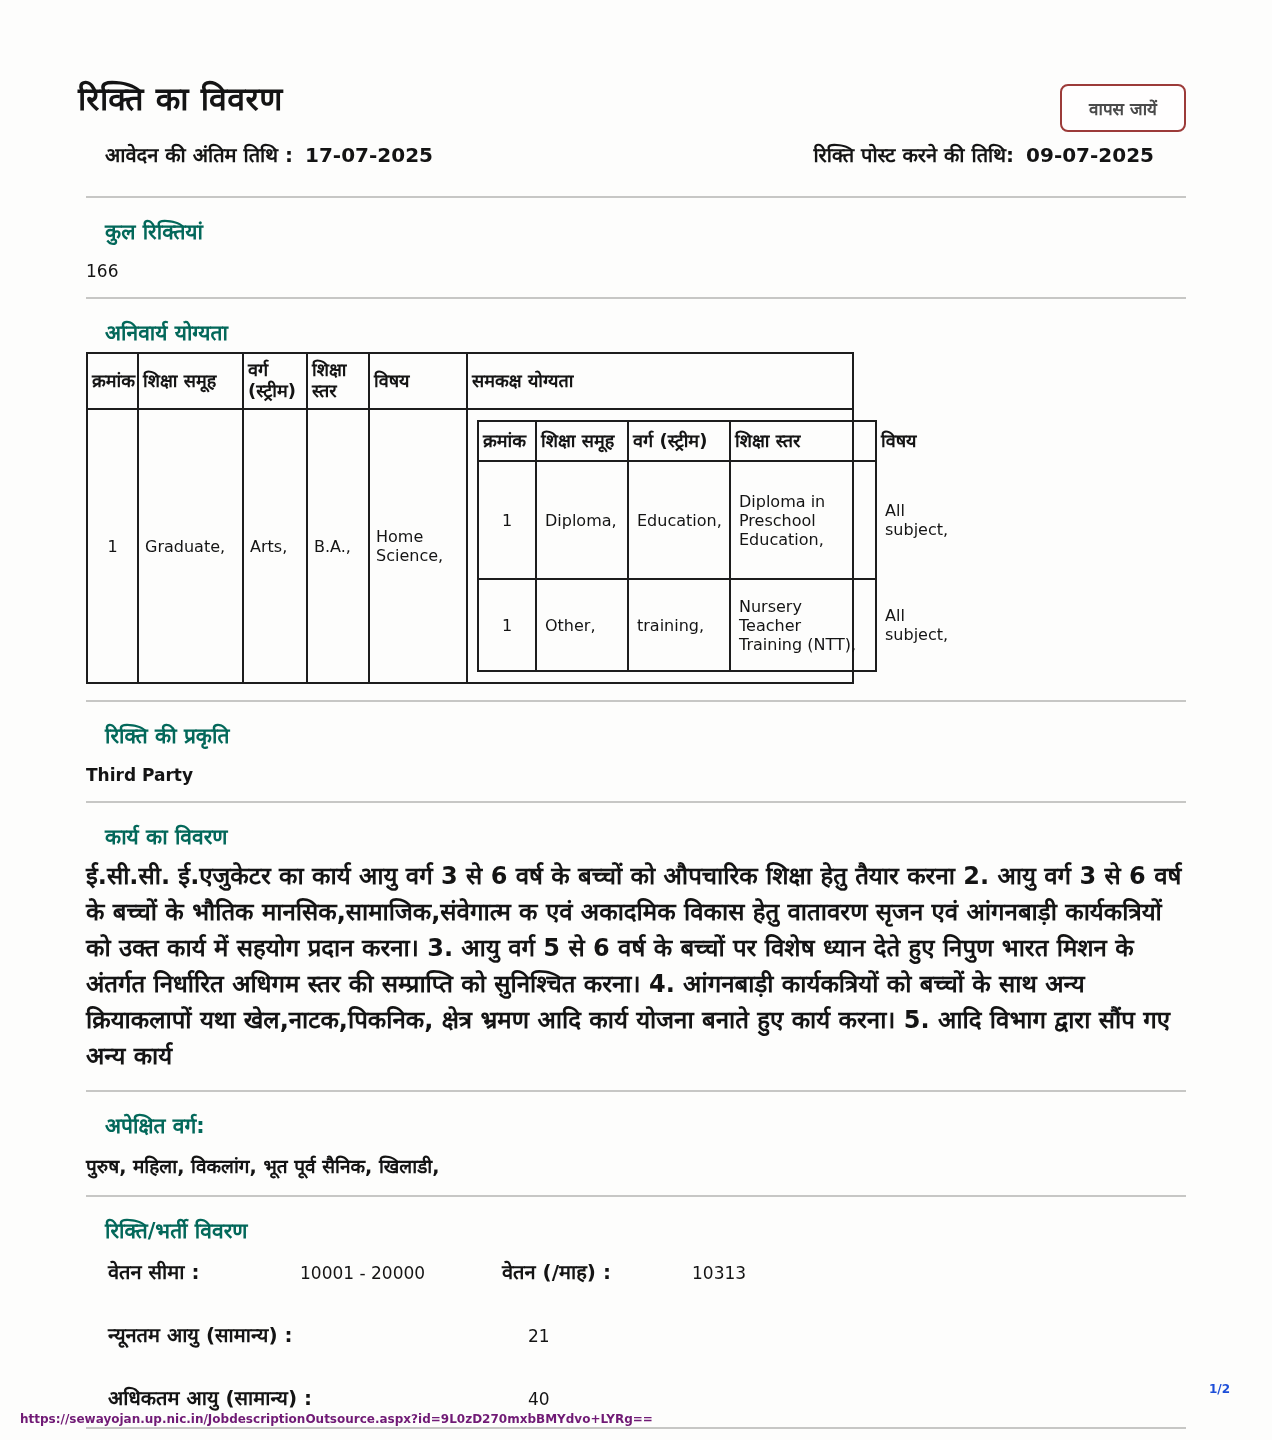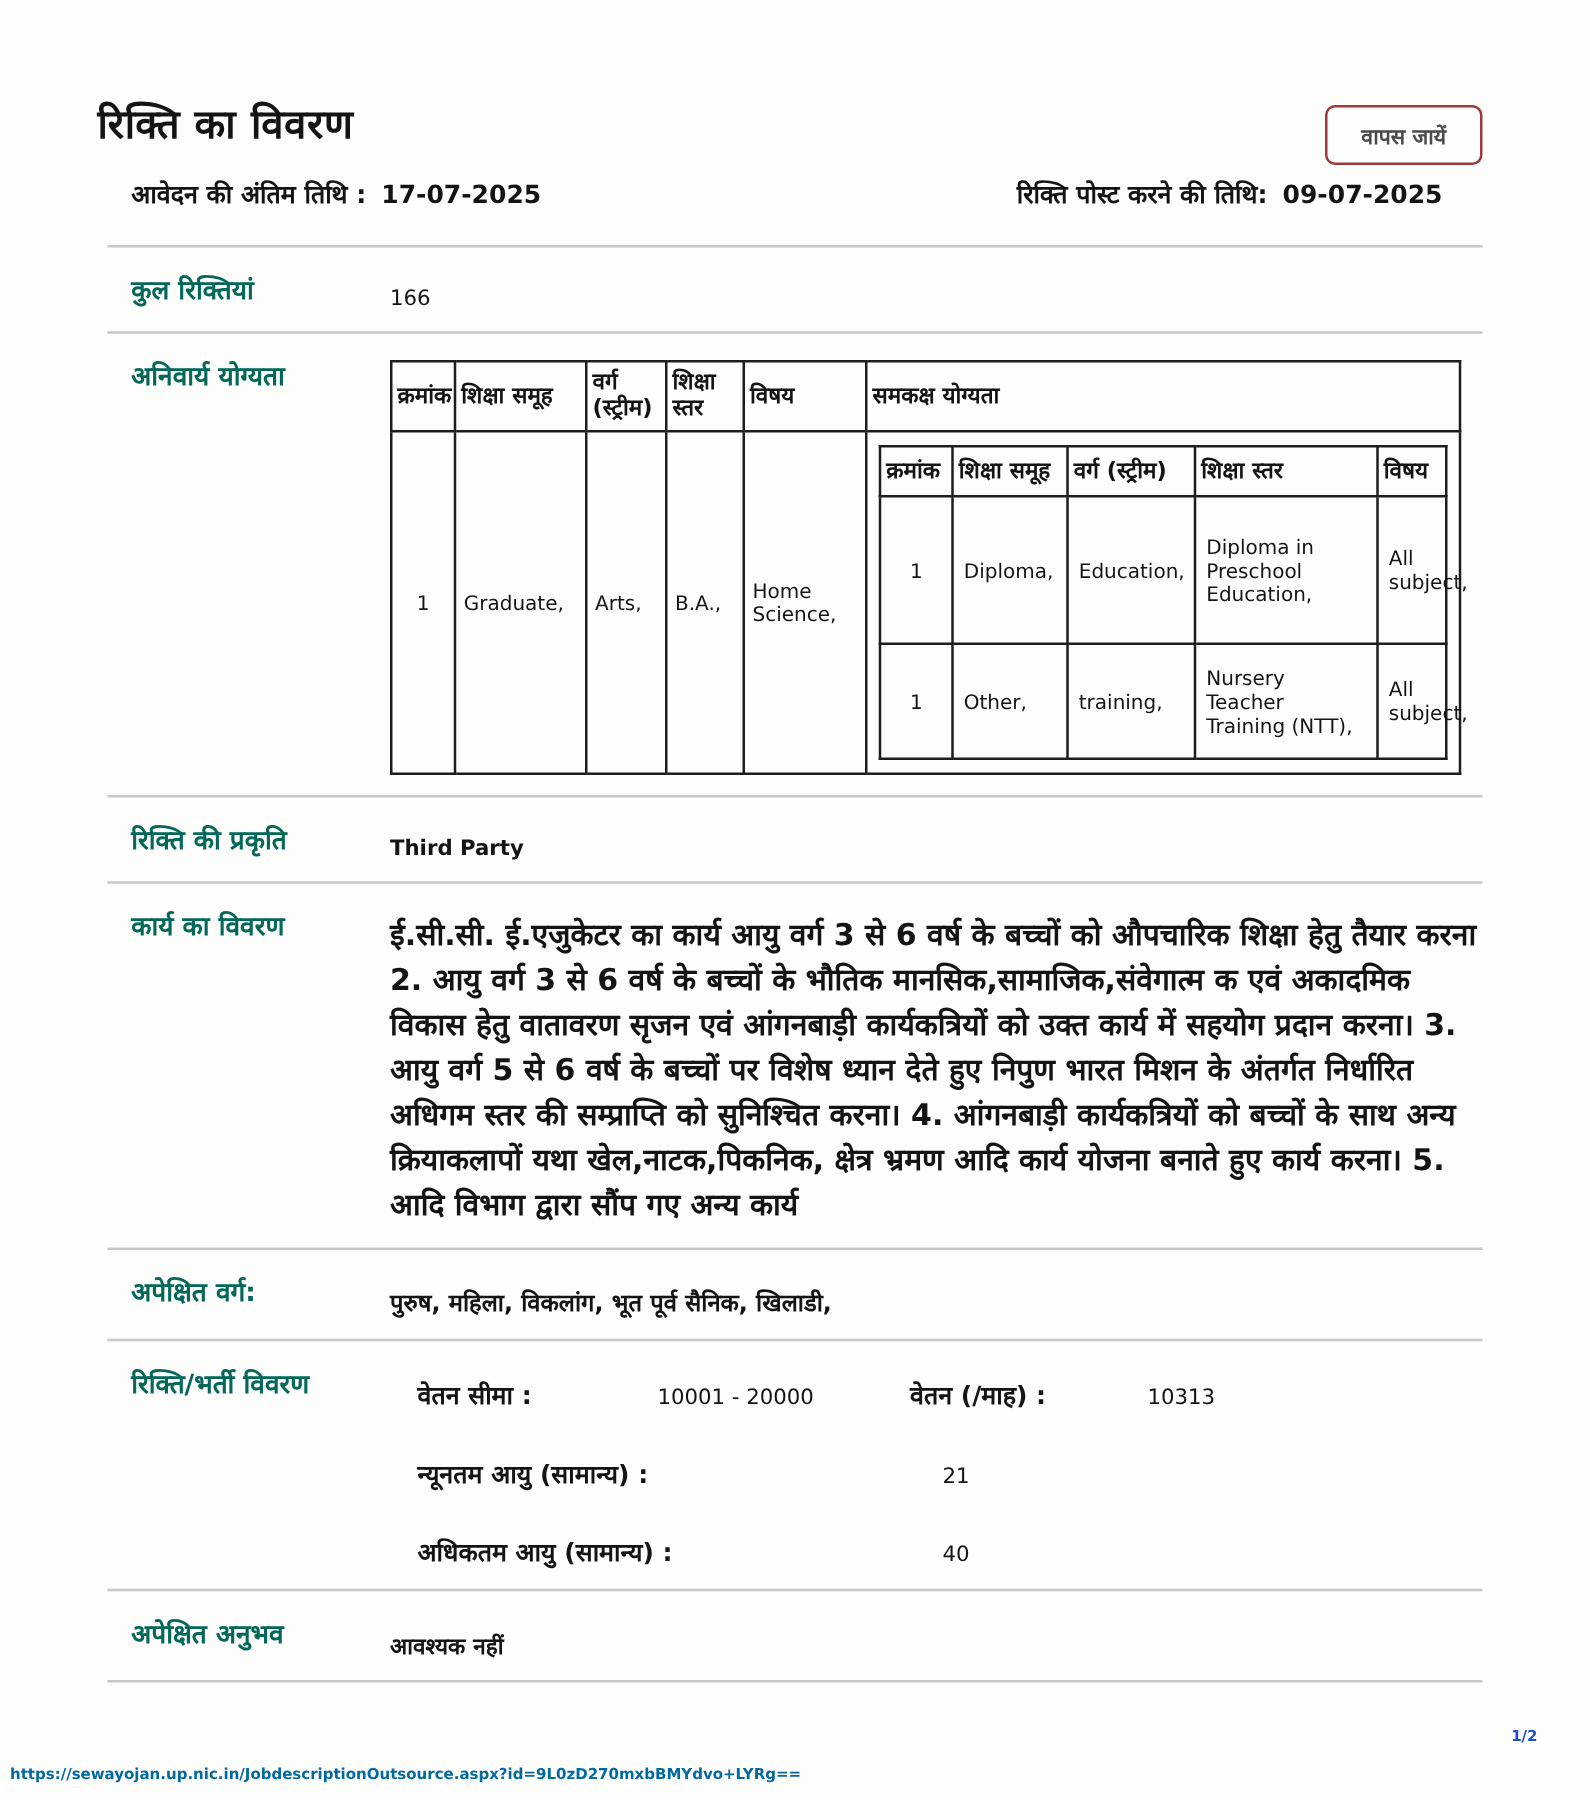--- a/index.html
+++ b/index.html
@@ -49,35 +49,35 @@
   }
   .dates-row .pair .lbl { margin-right: 12px; }
   .date-right { margin-left: auto; margin-right: 118px; }
   .hr {
     border: none;
     border-top: 2px solid #c7c7c5;
     margin: 0 86px;
     height: 0;
   }
   .first-hr { margin-top: 28px; }
-  .section { display: flex; margin: 0 86px; padding: 15px 0 16px 0; }
+  .section { display: flex; margin: 0 86px; padding: 15px 0 16px 0; flex-direction: column; }
   .sec-label {
     width: 226px;
     flex-shrink: 0;
     padding-left: 19px;
     padding-top: 4px;
     color: #03685a;
     font-size: 21px;
     font-weight: 700;
   }
   .sec-content { flex: 1; padding-top: 6px; }
   .plain-val { font-size: 17px; font-weight: 400; padding-top: 10px; }
   .third-party { font-size: 17px; font-weight: 600; padding-top: 10px; }
   
-  .qual-table { border-collapse: collapse; width: 857px; table-layout: fixed; }
+  .qual-table { border-collapse: collapse; width: 768px; table-layout: fixed; }
   .qual-table th, .qual-table td { border: 2px solid #1d1d1d; }
   .qual-table th {
     font-size: 18px; font-weight: 700; text-align: left;
     padding: 3px 4px; height: 56px; vertical-align: middle; line-height: 1.15;
   }
   .qual-table td { font-size: 16px; font-weight: 400; padding: 4px 6px; }
   .outer-body-row td { height: 262px; vertical-align: middle; }
   .cell-center { text-align: center; }
   .eq-cell { vertical-align: top !important; padding: 10px 9px !important; }
   .eq-table { border-collapse: collapse; width: 100%; table-layout: fixed; }
@@ -103,25 +103,25 @@
   .recruit-row { margin-bottom: 36px; font-size: 20px; }
   .recruit-row:last-child { margin-bottom: 0; }
   .r-lbl { display: inline-block; font-weight: 700; }
   .r-val { display: inline-block; font-weight: 400; font-size: 17px; }
   .w-salary-lbl { width: 192px; }
   .w-salary-val { width: 202px; }
   .w-month-lbl { width: 190px; }
   .w-age-lbl { width: 420px; }
   .footer-url {
     position: absolute;
-    left: 8px;
+    left: 20px;
     bottom: 14px;
     font-size: 12px;
     font-weight: 600;
-    color: #0369a1;
+    color: #701a75;
   }
   .page-num {
     position: absolute;
     right: 42px;
     bottom: 44px;
     font-size: 12px;
     font-weight: 700;
     color: #1d4ed8;
   }
 </style>

